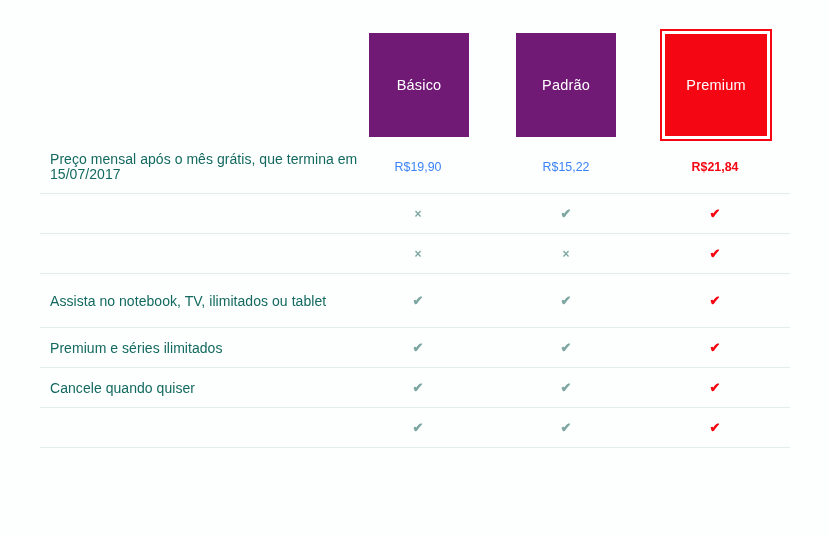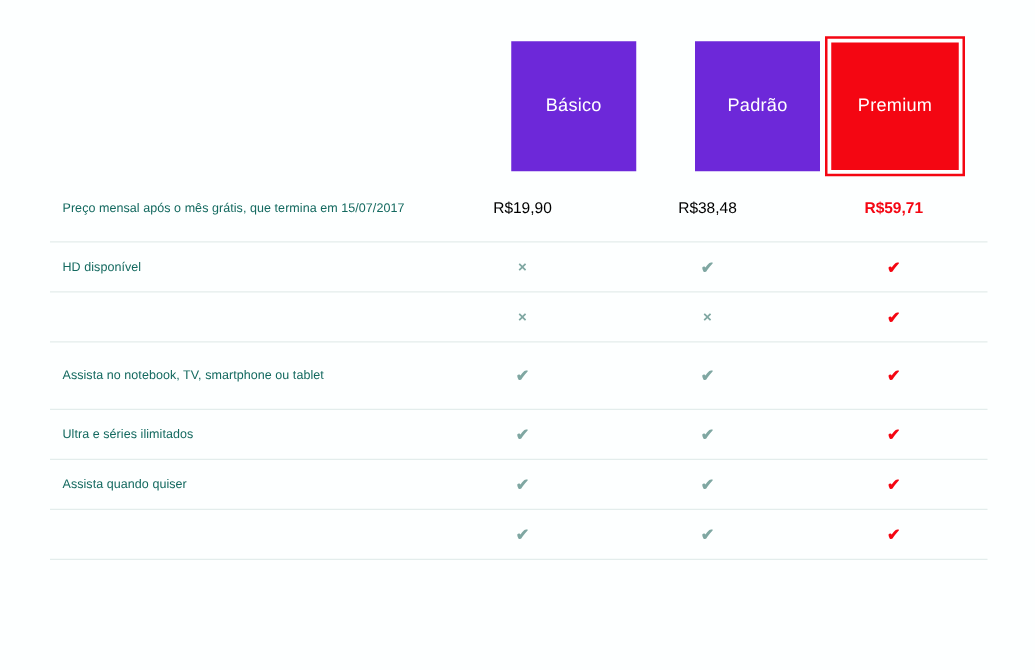--- a/index.html
+++ b/index.html
@@ -41,22 +41,21 @@
     box-sizing: border-box;
   }
   .plan-box .plan-name {
     font-size: 14.5px;
     color: #ffffff;
     letter-spacing: 0.2px;
     line-height: 1;
     user-select: none;
   }
   .plan-box.standard-style {
-    background: #6d28d9;
-    margin-left: 40px;
+    background: #701a75;
   }
   .plan-box.featured-style {
     background: #ffffff;
     border: 2px solid #f40612;
     padding: 3px;
     top: 29px;
     height: 112px;
   }
   .plan-box.featured-style .featured-inner {
     width: 100%;
@@ -91,40 +90,40 @@
   }
   .feature-row:last-child {
     border-bottom: 1px solid #e3edec;
   }
   .feature-row .label {
     position: absolute;
     left: 10px;
     top: 50%;
     transform: translateY(-50%);
     width: 300px;
-    font-size: 10px;
+    font-size: 14px;
     color: #13695f;
     line-height: 15px;
     letter-spacing: 0.05px;
   }
   .feature-row .cell {
     position: absolute;
     top: 50%;
     transform: translateY(-50%);
     width: 80px;
     text-align: center;
     font-size: 12.4px;
     line-height: 15px;
   }
   .cell.col-0 { left: 338px; }
   .cell.col-1 { left: 486px; }
   .cell.col-2 { left: 635px; }
 
   
-  .val-muted   { color: #000000; }
+  .val-muted   { color: #3b82f6; }
   .val-accent  { color: #f40612; font-weight: bold; }
   .mark-check-muted { color: #7fa7a2; font-size: 13px; font-weight: bold; }
   .mark-check-accent{ color: #f40612; font-size: 13px; font-weight: bold; }
   .mark-cross-muted { color: #7fa7a2; font-size: 12px; font-weight: bold; }
 
   .price-row .label { width: 330px; }
 </style>
 </head>
 <body>
 
@@ -141,48 +140,47 @@
       <div class="featured-inner">
         <span class="plan-name">Premium</span>
       </div>
     </div>
   </div>
 
   <div class="feature-rows" id="feature-rows">
       <div class="feature-row tall price-row">
         <div class="label">Preço mensal após o mês grátis, que termina em 15/07/2017</div>
         <div class="cell col-0"><span class="val-muted">R$19,90</span></div>
-        <div class="cell col-1"><span class="val-muted">R$38,48</span></div>
-        <div class="cell col-2"><span class="val-accent">R$59,71</span></div>
+        <div class="cell col-1"><span class="val-muted">R$15,22</span></div>
+        <div class="cell col-2"><span class="val-accent">R$21,84</span></div>
       </div>
       <div class="feature-row">
-        <div class="label">HD disponível</div>
         <div class="cell col-0"><span class="mark-cross-muted">×</span></div>
         <div class="cell col-1"><span class="mark-check-muted">✔</span></div>
         <div class="cell col-2"><span class="mark-check-accent">✔</span></div>
       </div>
       <div class="feature-row">
         <div class="cell col-0"><span class="mark-cross-muted">×</span></div>
         <div class="cell col-1"><span class="mark-cross-muted">×</span></div>
         <div class="cell col-2"><span class="mark-check-accent">✔</span></div>
       </div>
       <div class="feature-row tall">
-        <div class="label">Assista no notebook, TV, smartphone ou tablet</div>
+        <div class="label">Assista no notebook, TV, ilimitados ou tablet</div>
         <div class="cell col-0"><span class="mark-check-muted">✔</span></div>
         <div class="cell col-1"><span class="mark-check-muted">✔</span></div>
         <div class="cell col-2"><span class="mark-check-accent">✔</span></div>
       </div>
       <div class="feature-row">
-        <div class="label">Ultra e séries ilimitados</div>
+        <div class="label">Premium e séries ilimitados</div>
         <div class="cell col-0"><span class="mark-check-muted">✔</span></div>
         <div class="cell col-1"><span class="mark-check-muted">✔</span></div>
         <div class="cell col-2"><span class="mark-check-accent">✔</span></div>
       </div>
       <div class="feature-row">
-        <div class="label">Assista quando quiser</div>
+        <div class="label">Cancele quando quiser</div>
         <div class="cell col-0"><span class="mark-check-muted">✔</span></div>
         <div class="cell col-1"><span class="mark-check-muted">✔</span></div>
         <div class="cell col-2"><span class="mark-check-accent">✔</span></div>
       </div>
       <div class="feature-row">
         <div class="cell col-0"><span class="mark-check-muted">✔</span></div>
         <div class="cell col-1"><span class="mark-check-muted">✔</span></div>
         <div class="cell col-2"><span class="mark-check-accent">✔</span></div>
       </div>
     </div>

